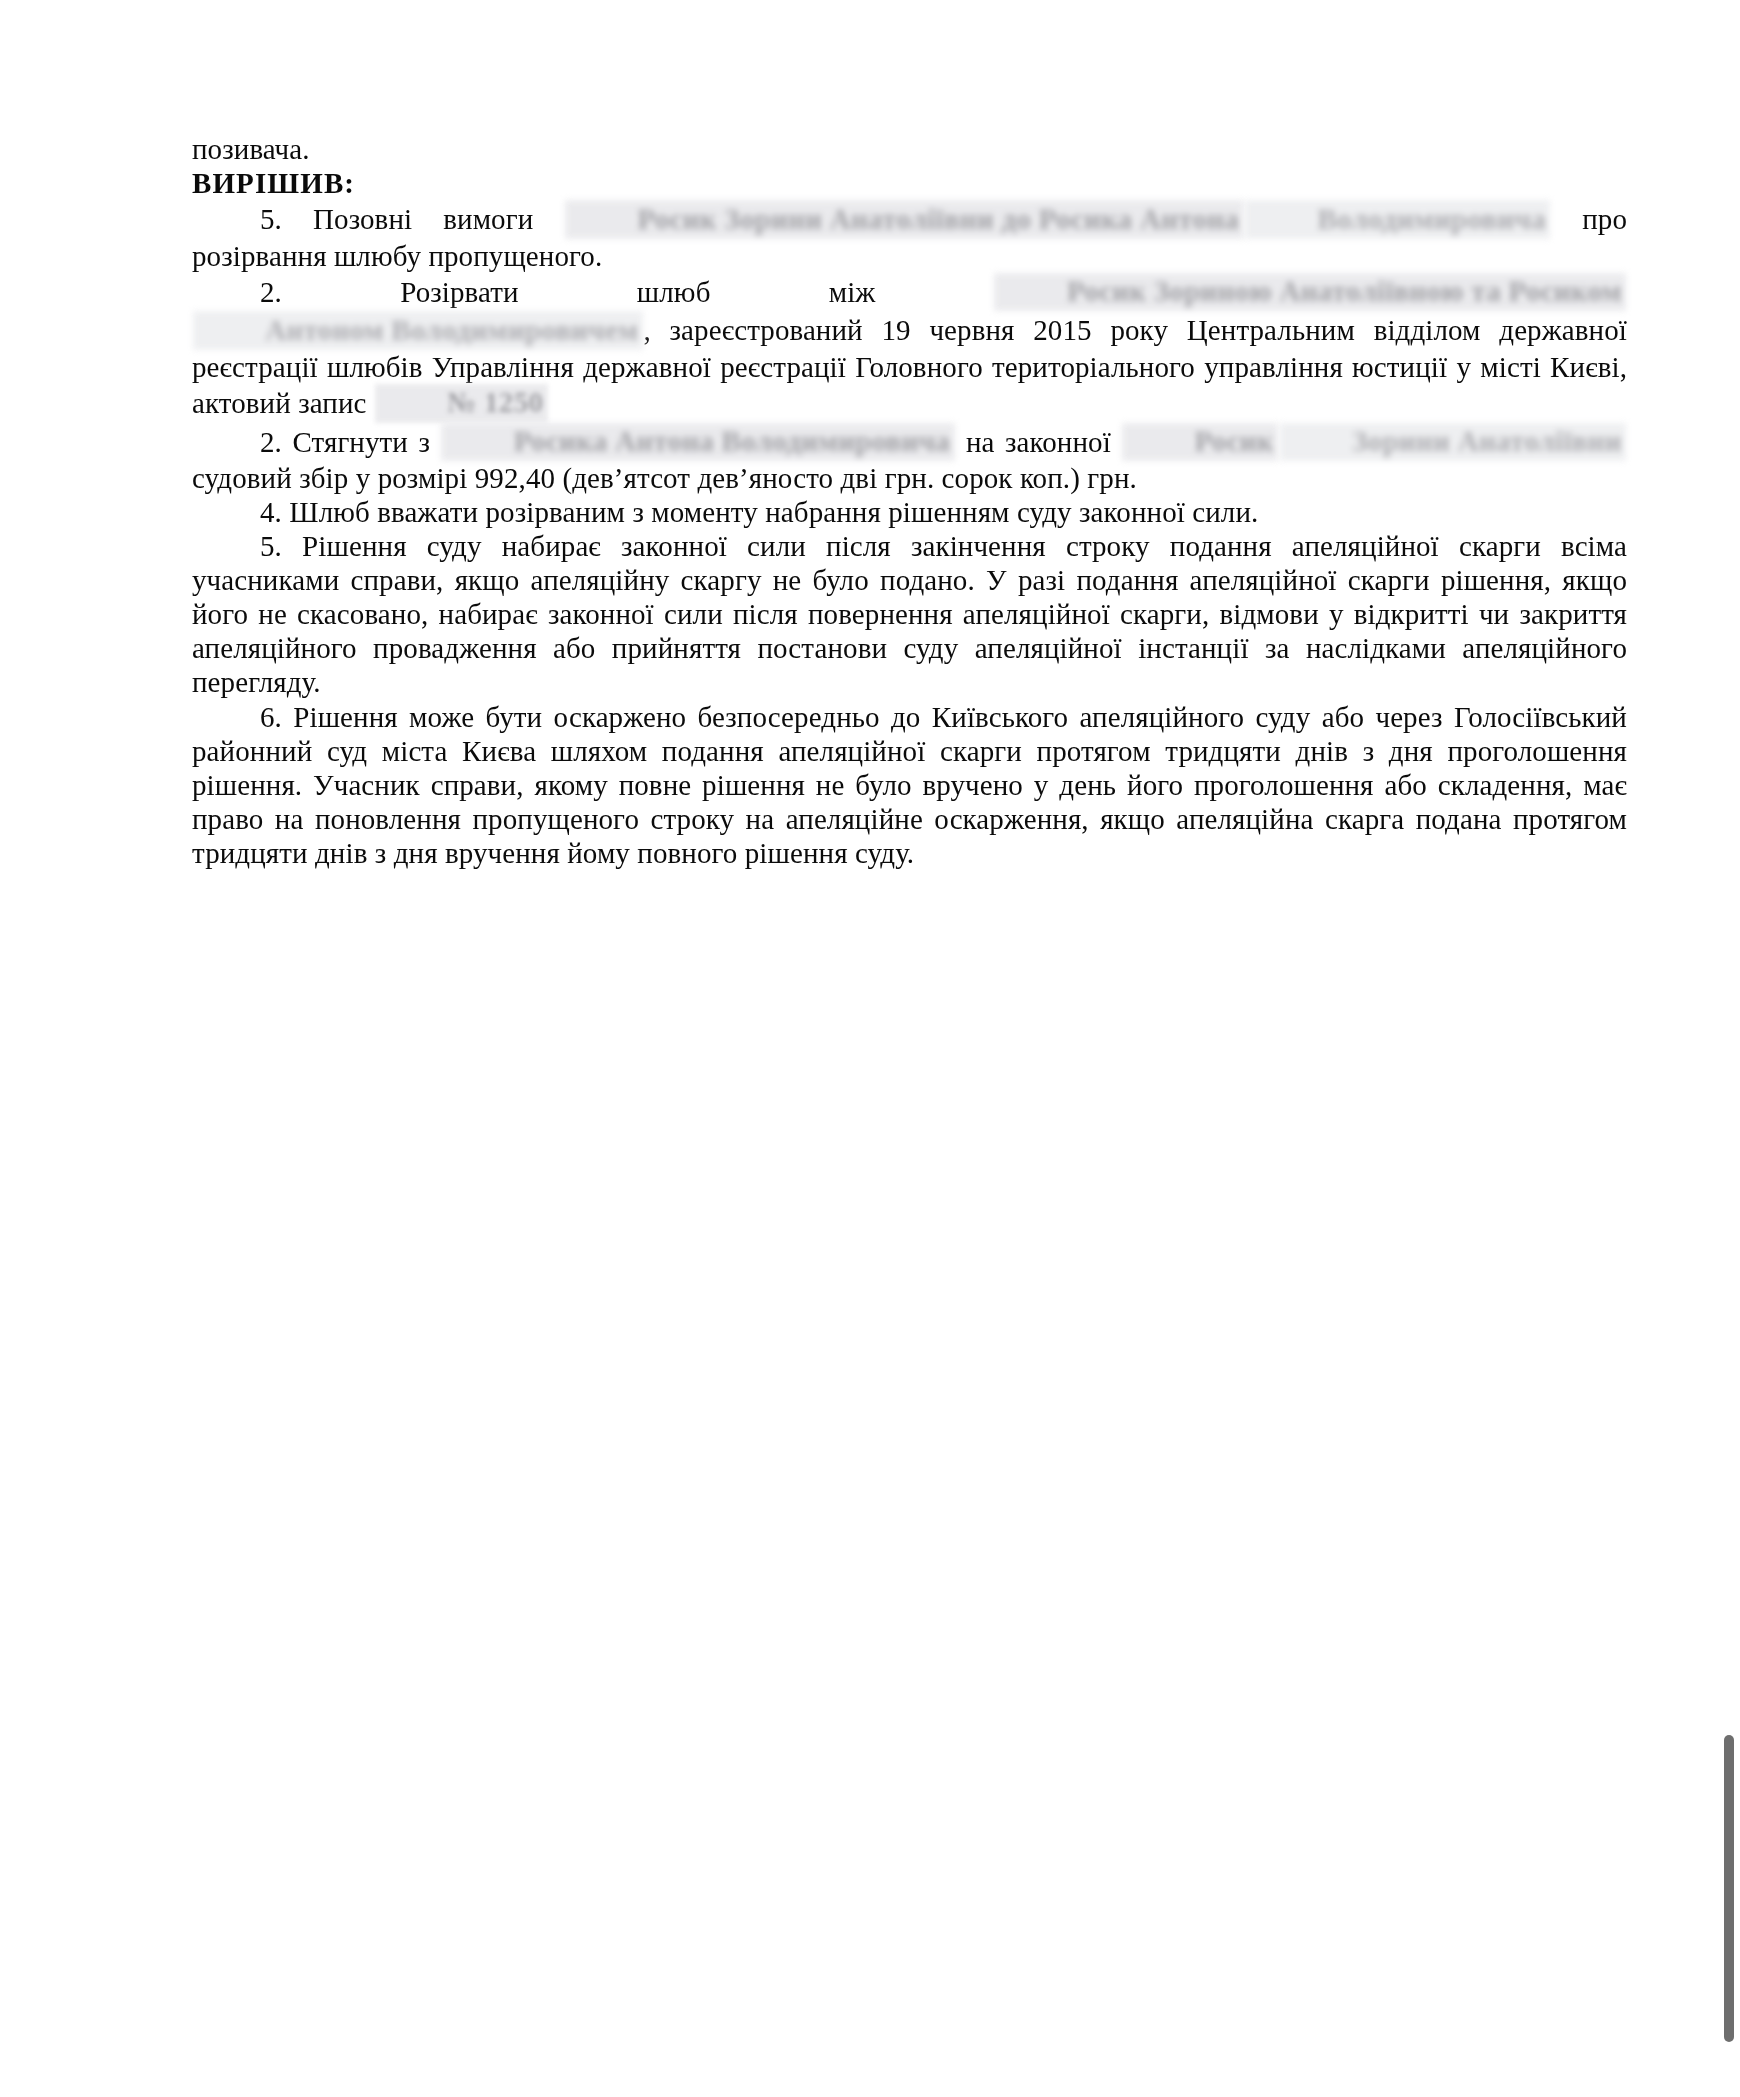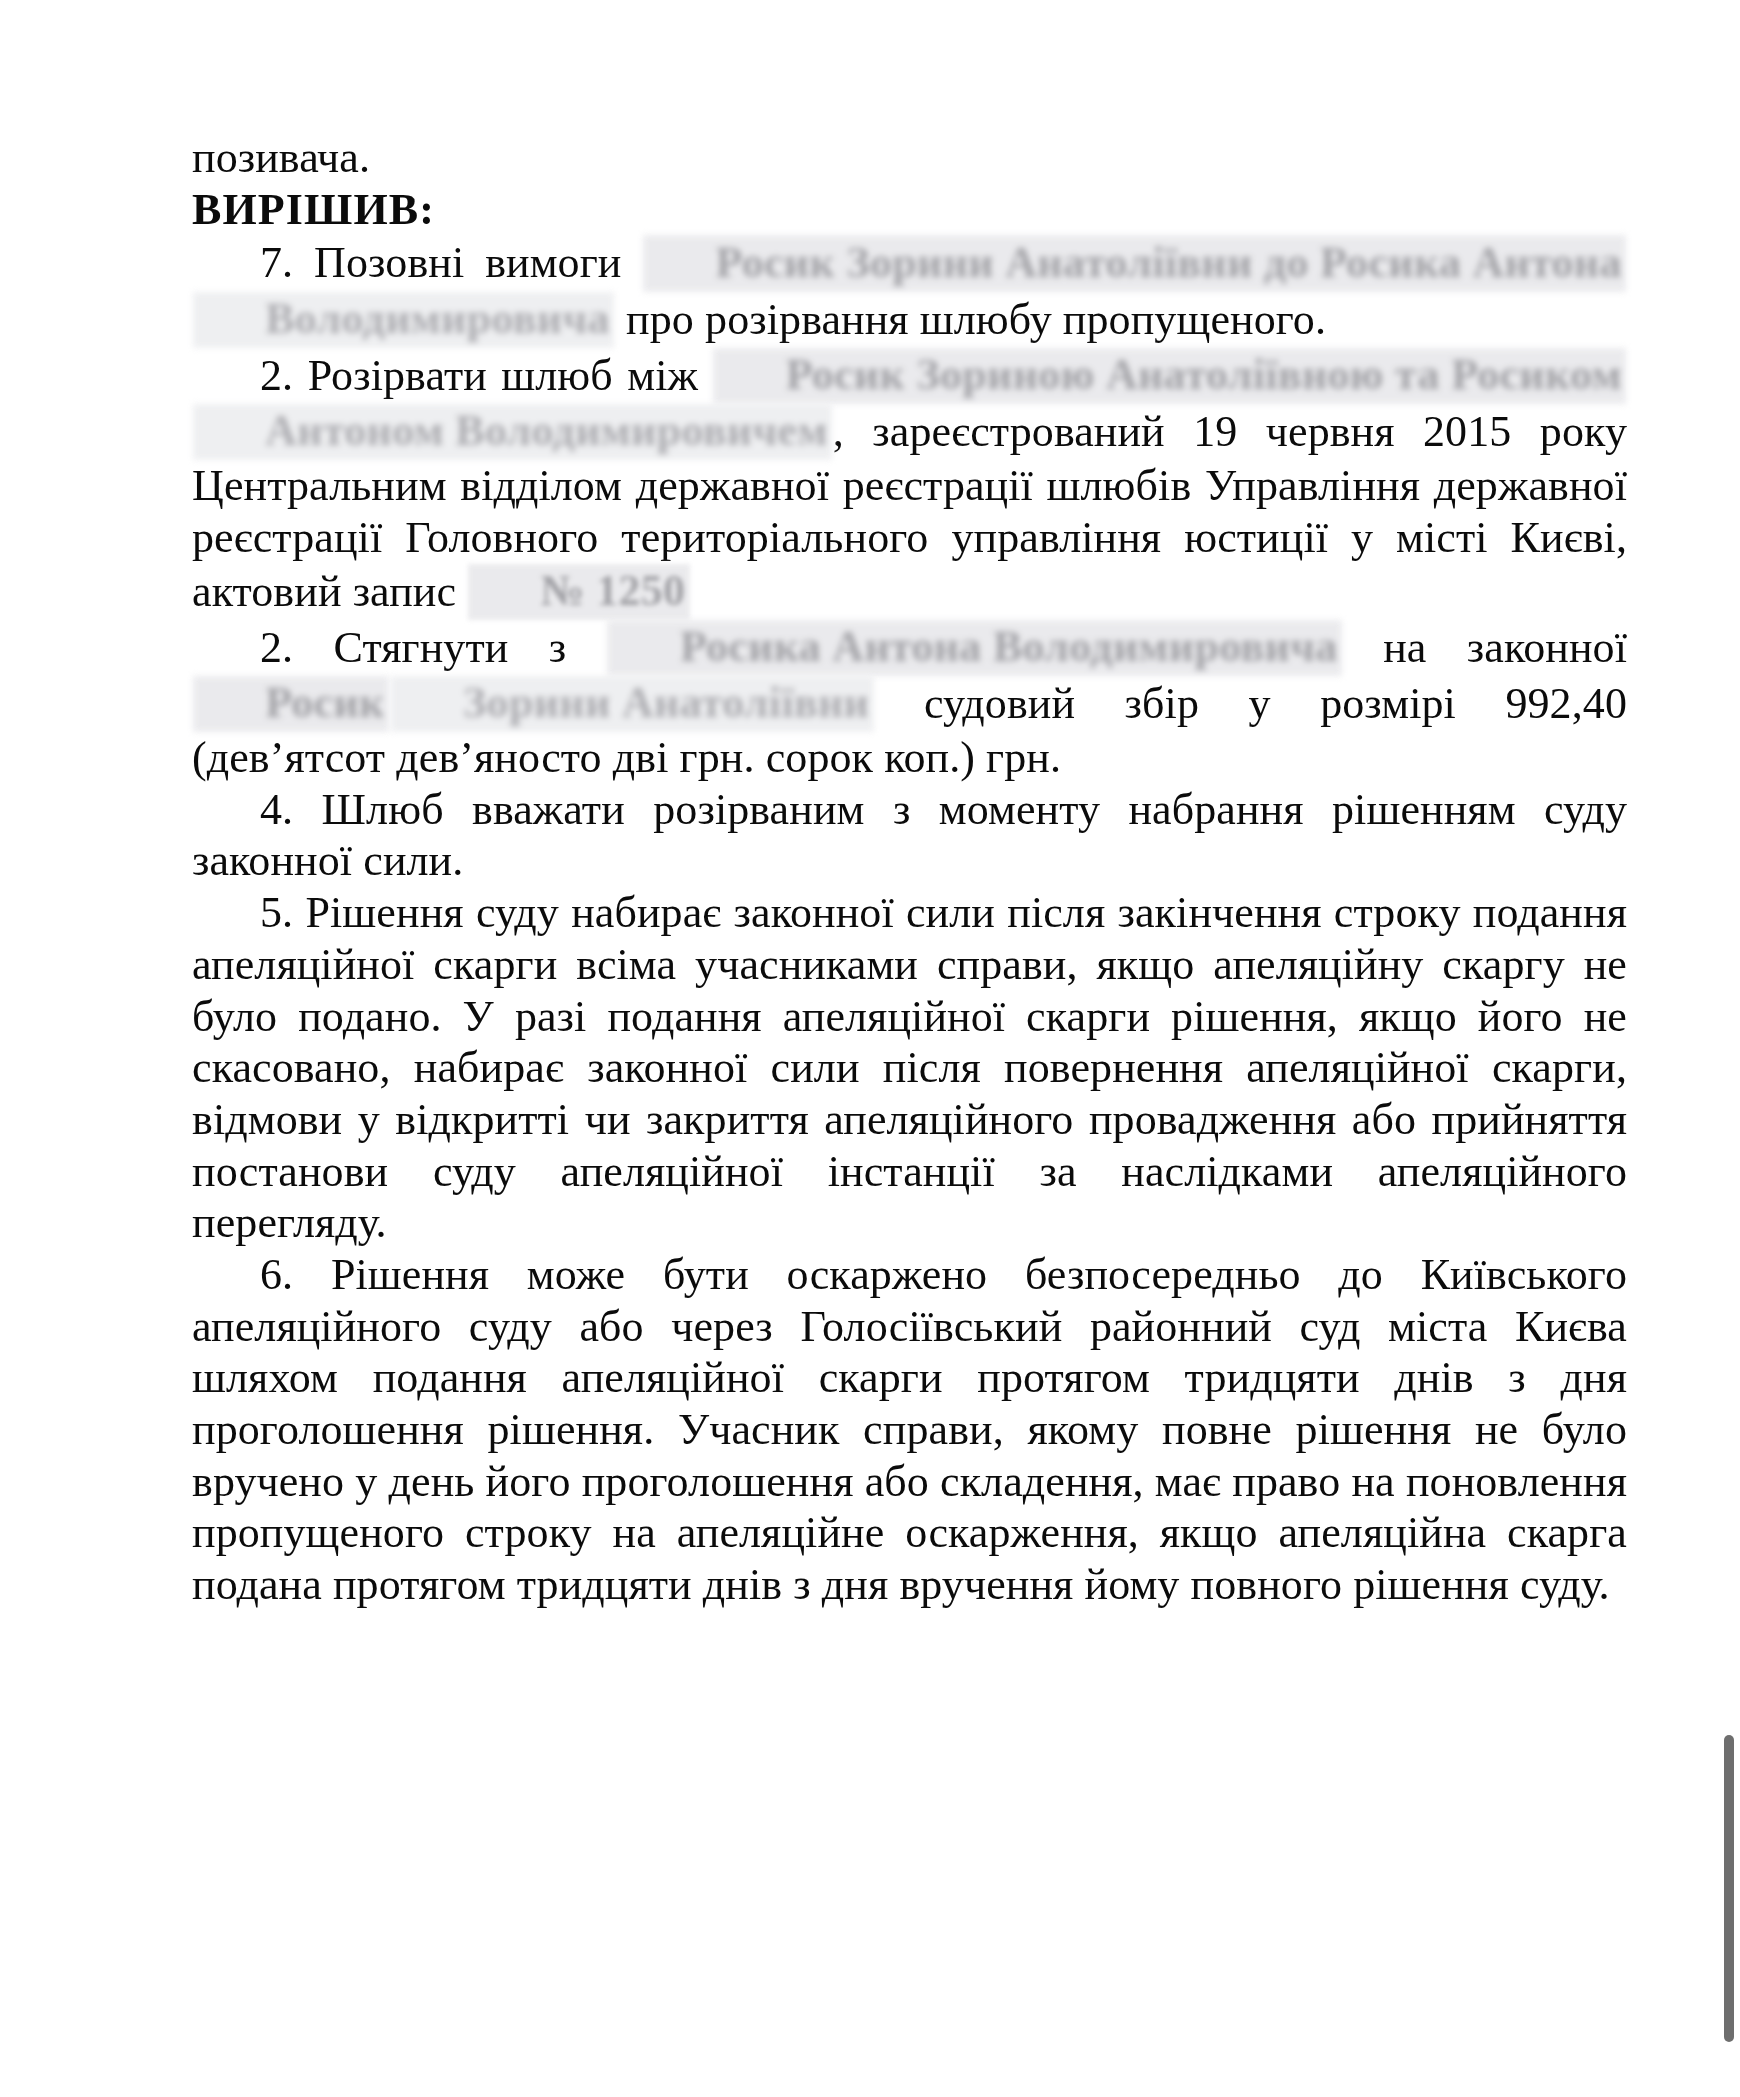--- a/index.html
+++ b/index.html
@@ -23,21 +23,21 @@
     background: #ffffff;
   }
 
   
   #doc {
     position: absolute;
     left: 192px;
     top: 132px;
     width: 1435px;
     color: #0b0b0b;
-    font-size: 44px;
+    font-size: 29px;
     line-height: 1.175;
     text-align: justify;
     text-justify: inter-word;
     letter-spacing: 0.1px;
     -webkit-font-smoothing: none;
   }
 
   #doc p {
     margin: 0 0 0 0;
     text-align: justify;
@@ -109,21 +109,21 @@
     <p class="noindent">
       <span>позивача.</span>
     </p>
 
 
     <p class="center">
       <span>ВИРІШИВ:</span>
     </p>
 
     <p class="indent">
-      <span>7. Позовні вимоги </span><span class="redact">Росик Зорини Анатоліївни до Росика Антона</span><span class="redact soft">Володимировича</span><span> про розірвання шлюбу пропущеного.</span>
+      <span>5. Позовні вимоги </span><span class="redact">Росик Зорини Анатоліївни до Росика Антона</span><span class="redact soft">Володимировича</span><span> про розірвання шлюбу пропущеного.</span>
     </p>
 
     <p class="indent">
       <span>2. Розірвати шлюб між </span><span class="redact">Росик Зориною Анатоліївною та Росиком</span><span class="redact soft">Антоном Володимировичем</span><span>, зареєстрований 19 червня 2015 року Центральним відділом державної реєстрації шлюбів Управління державної реєстрації Головного територіального управління юстиції у місті Києві, актовий запис </span><span class="redact tight">№ 1250</span>
     </p>
 
     <p class="indent">
       <span>2. Стягнути з </span><span class="redact">Росика Антона Володимировича</span><span> на законної </span><span class="redact">Росик</span><span class="redact soft">Зорини Анатоліївни</span><span> судовий збір у розмірі 992,40 (дев’ятсот дев’яносто дві грн. сорок коп.) грн.</span>
     </p>
 

